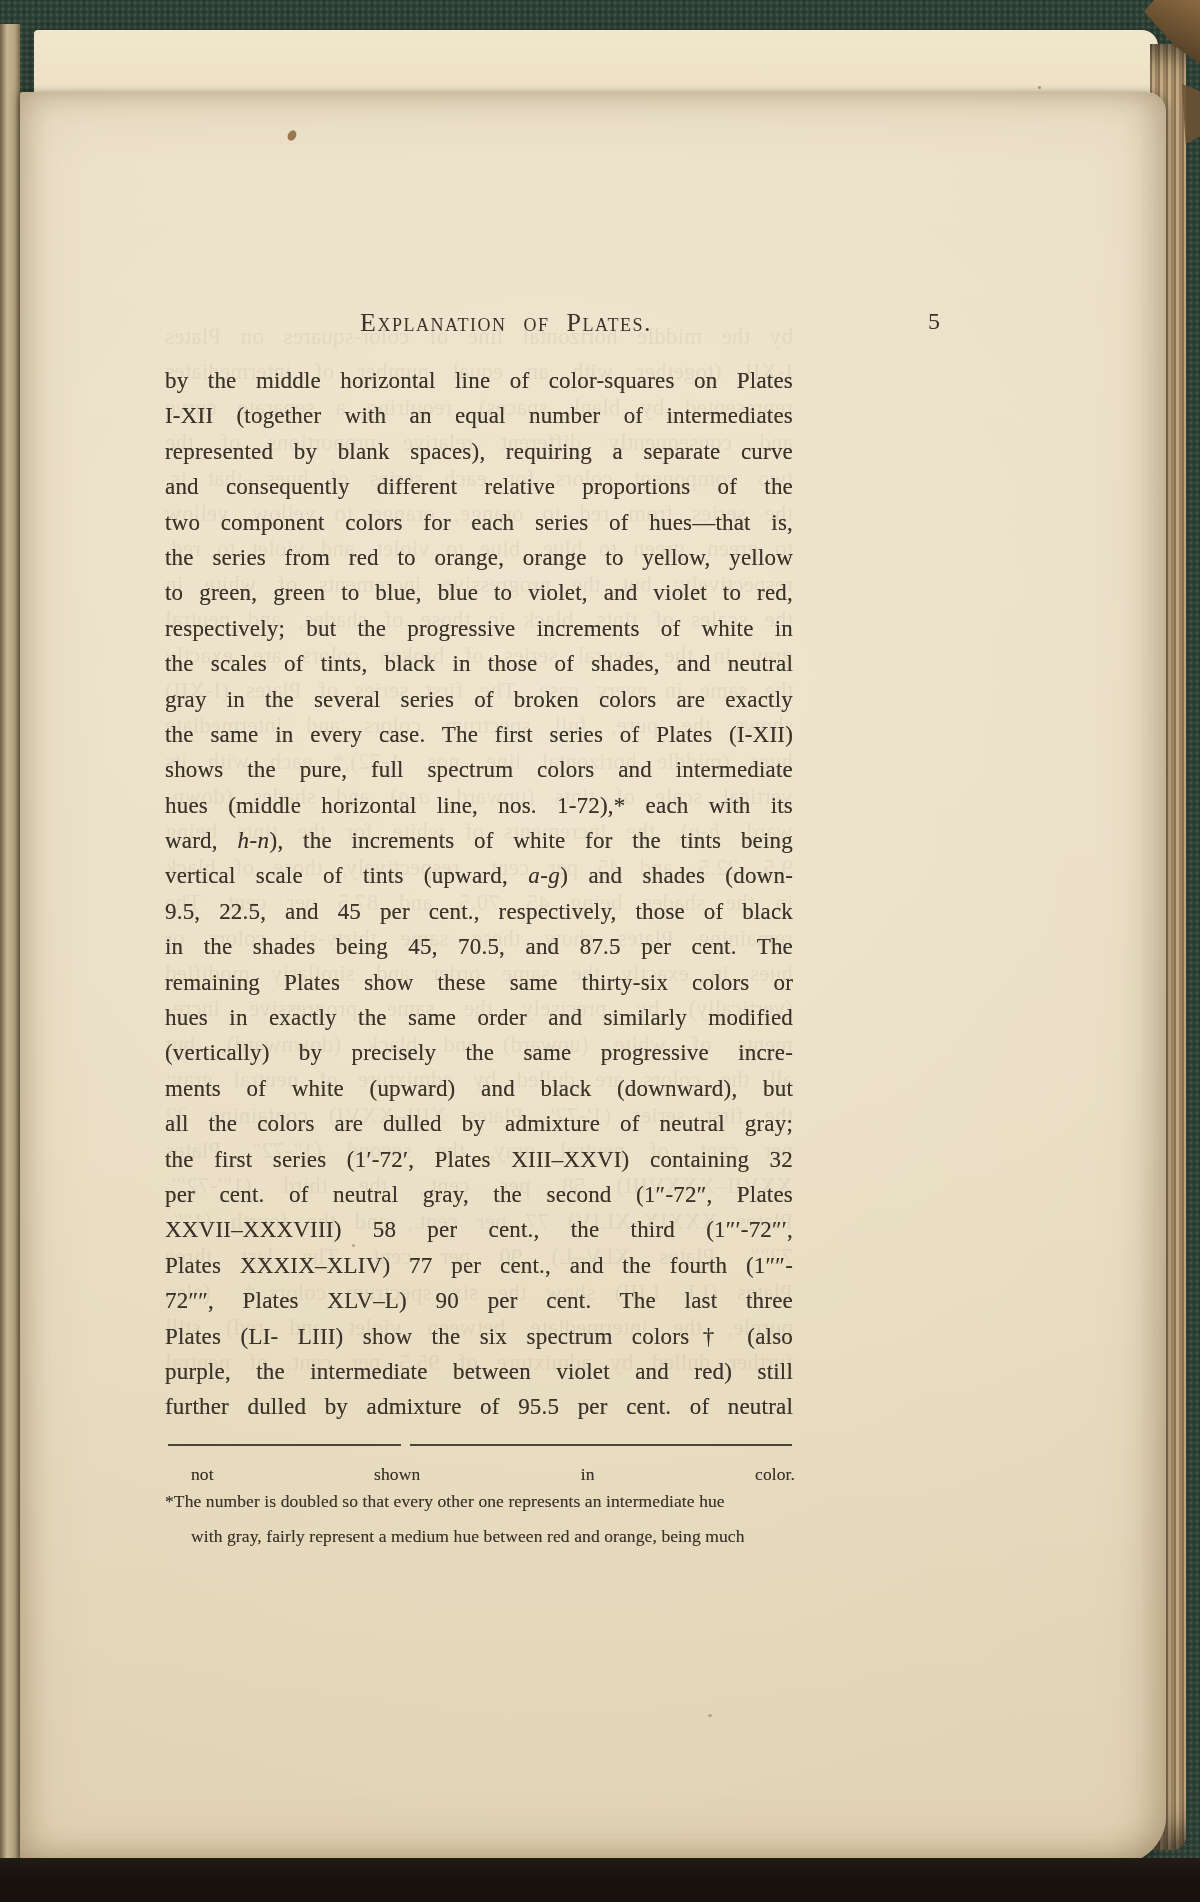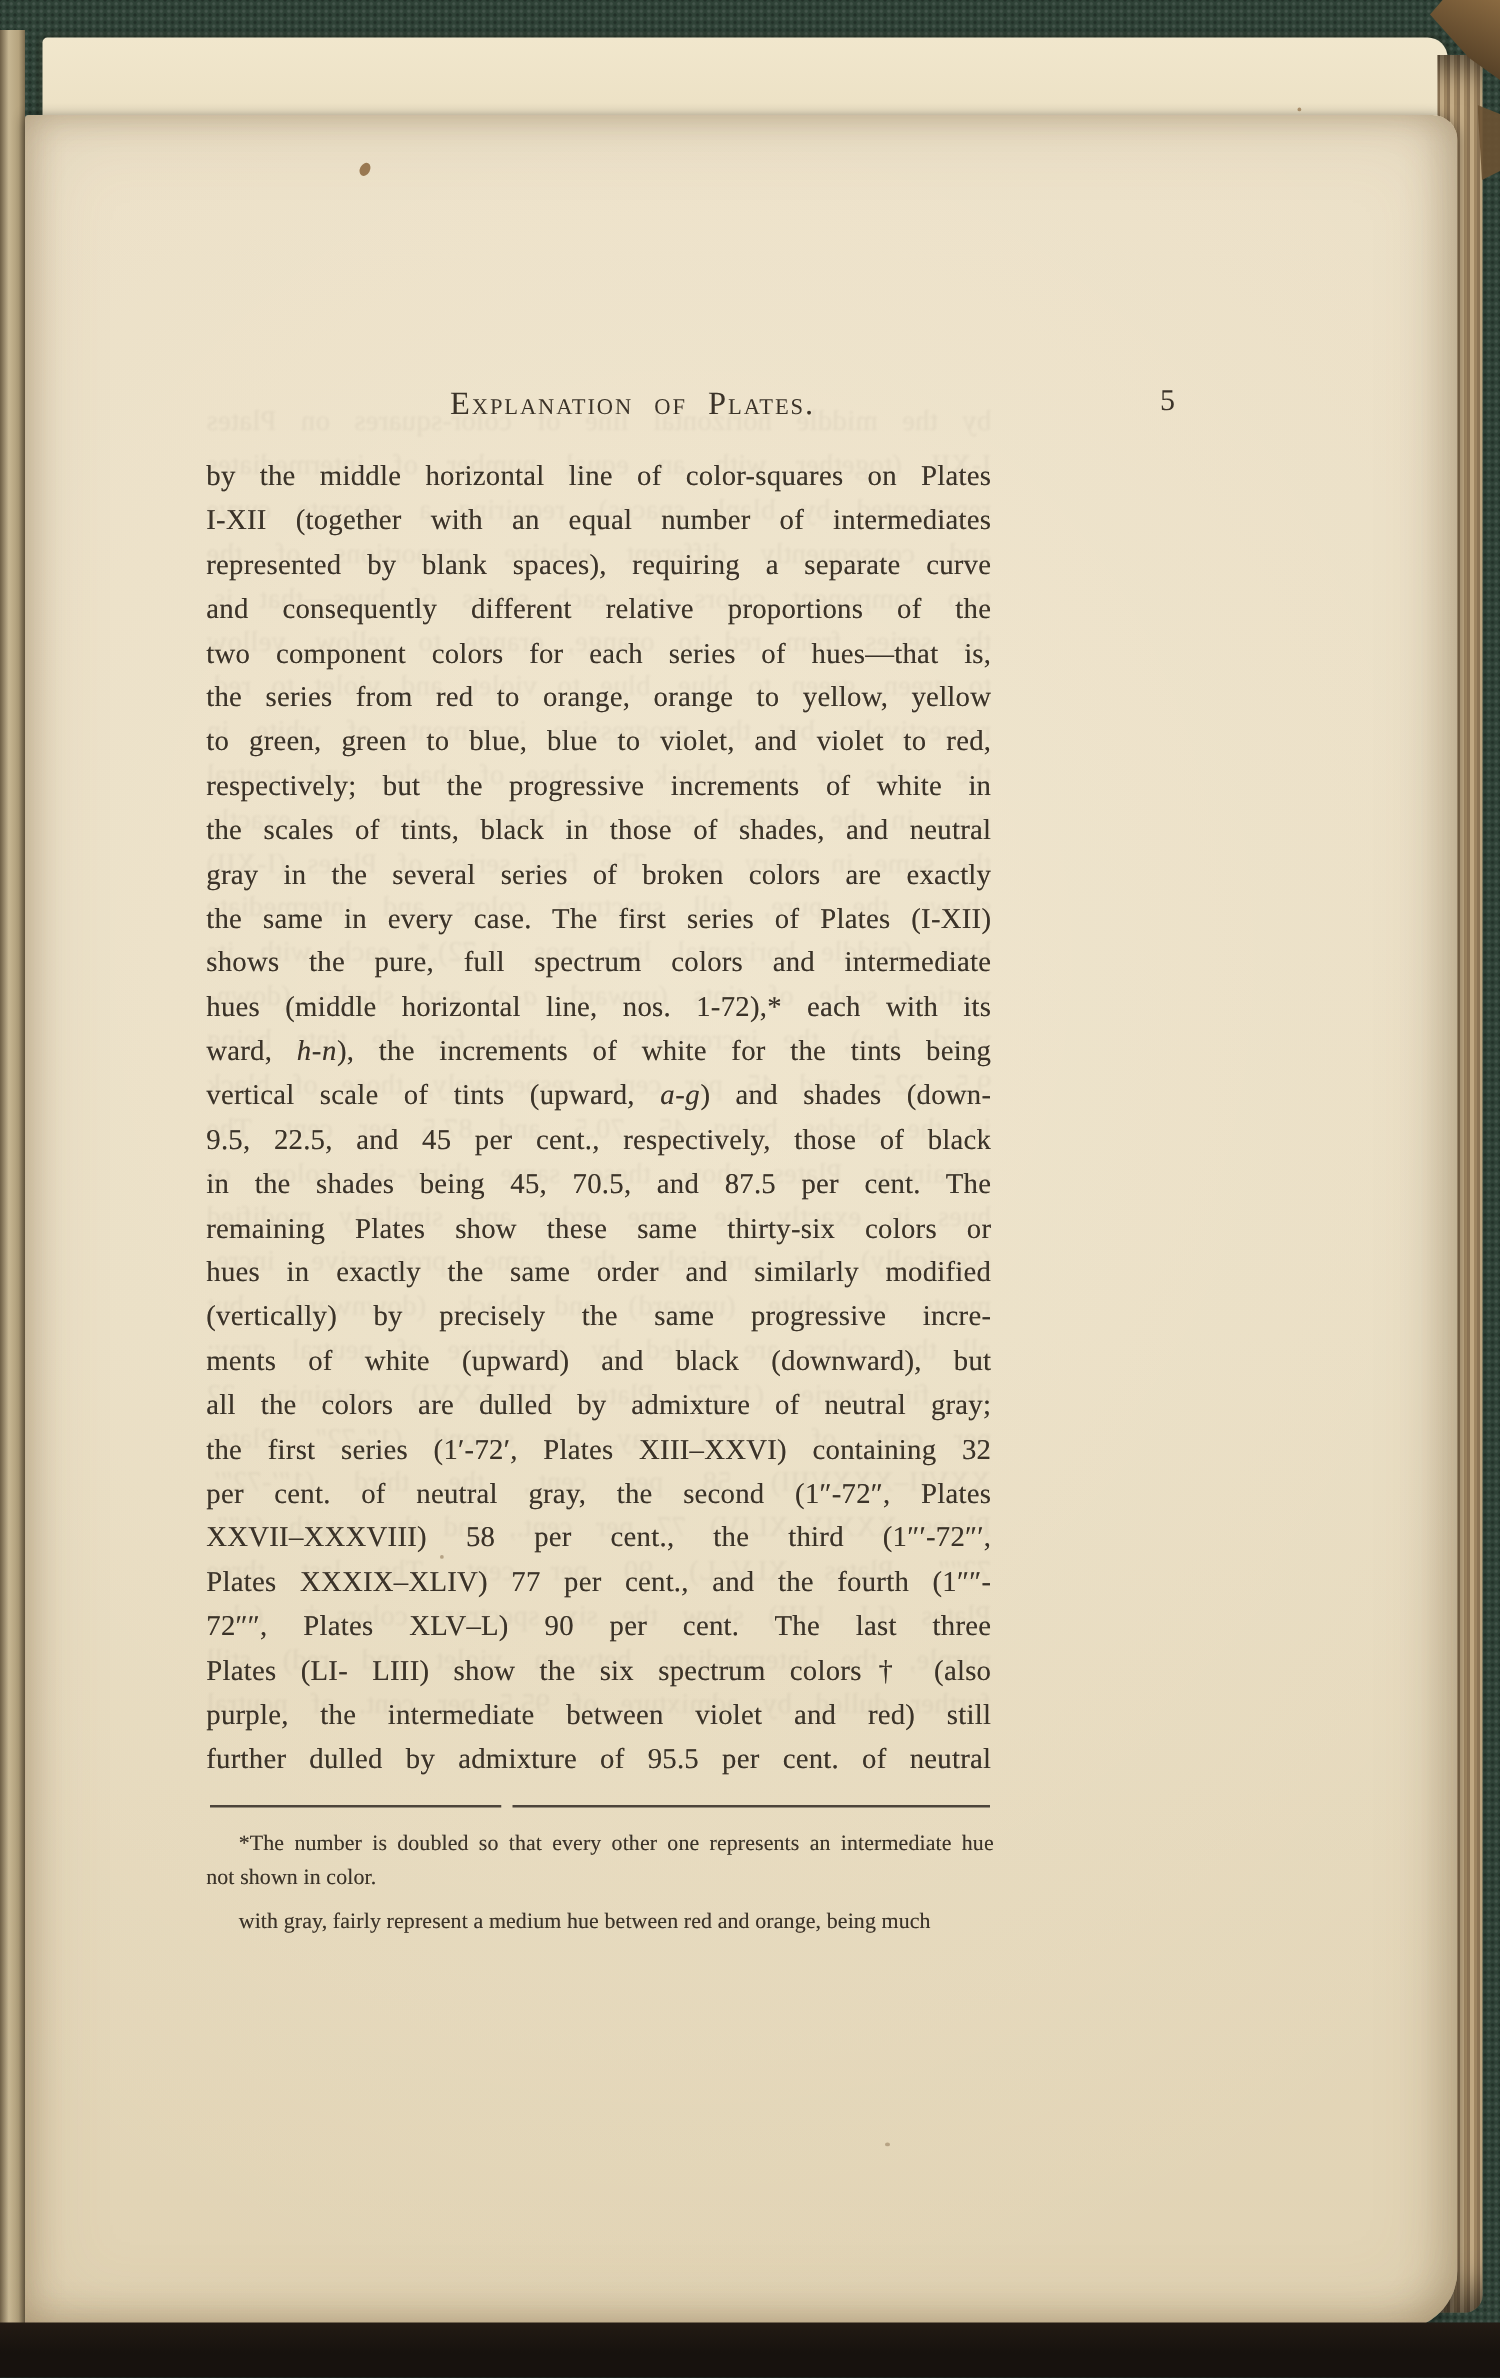--- a/index.html
+++ b/index.html
@@ -193,22 +193,22 @@
         </div>
 
       <div class="rule">
         <div class="seg1"></div>
         <div class="gap"></div>
         <div class="seg2"></div>
       </div>
 
       <div class="footnotes">
         <div class="fn">
+            <div class="fn-line">not shown in color.</div>
             <div class="fn-line">*The number is doubled so that every other one represents an intermediate hue</div>
-            <div class="fn-line">not shown in color.</div>
           </div>
         <div class="fn">
             <div class="fn-line">with gray, fairly represent a medium hue between red and orange, being much</div>
           </div>
       </div>
     </div>
   </div>
 
   <div class="cover-bottom"></div>
 </div>

